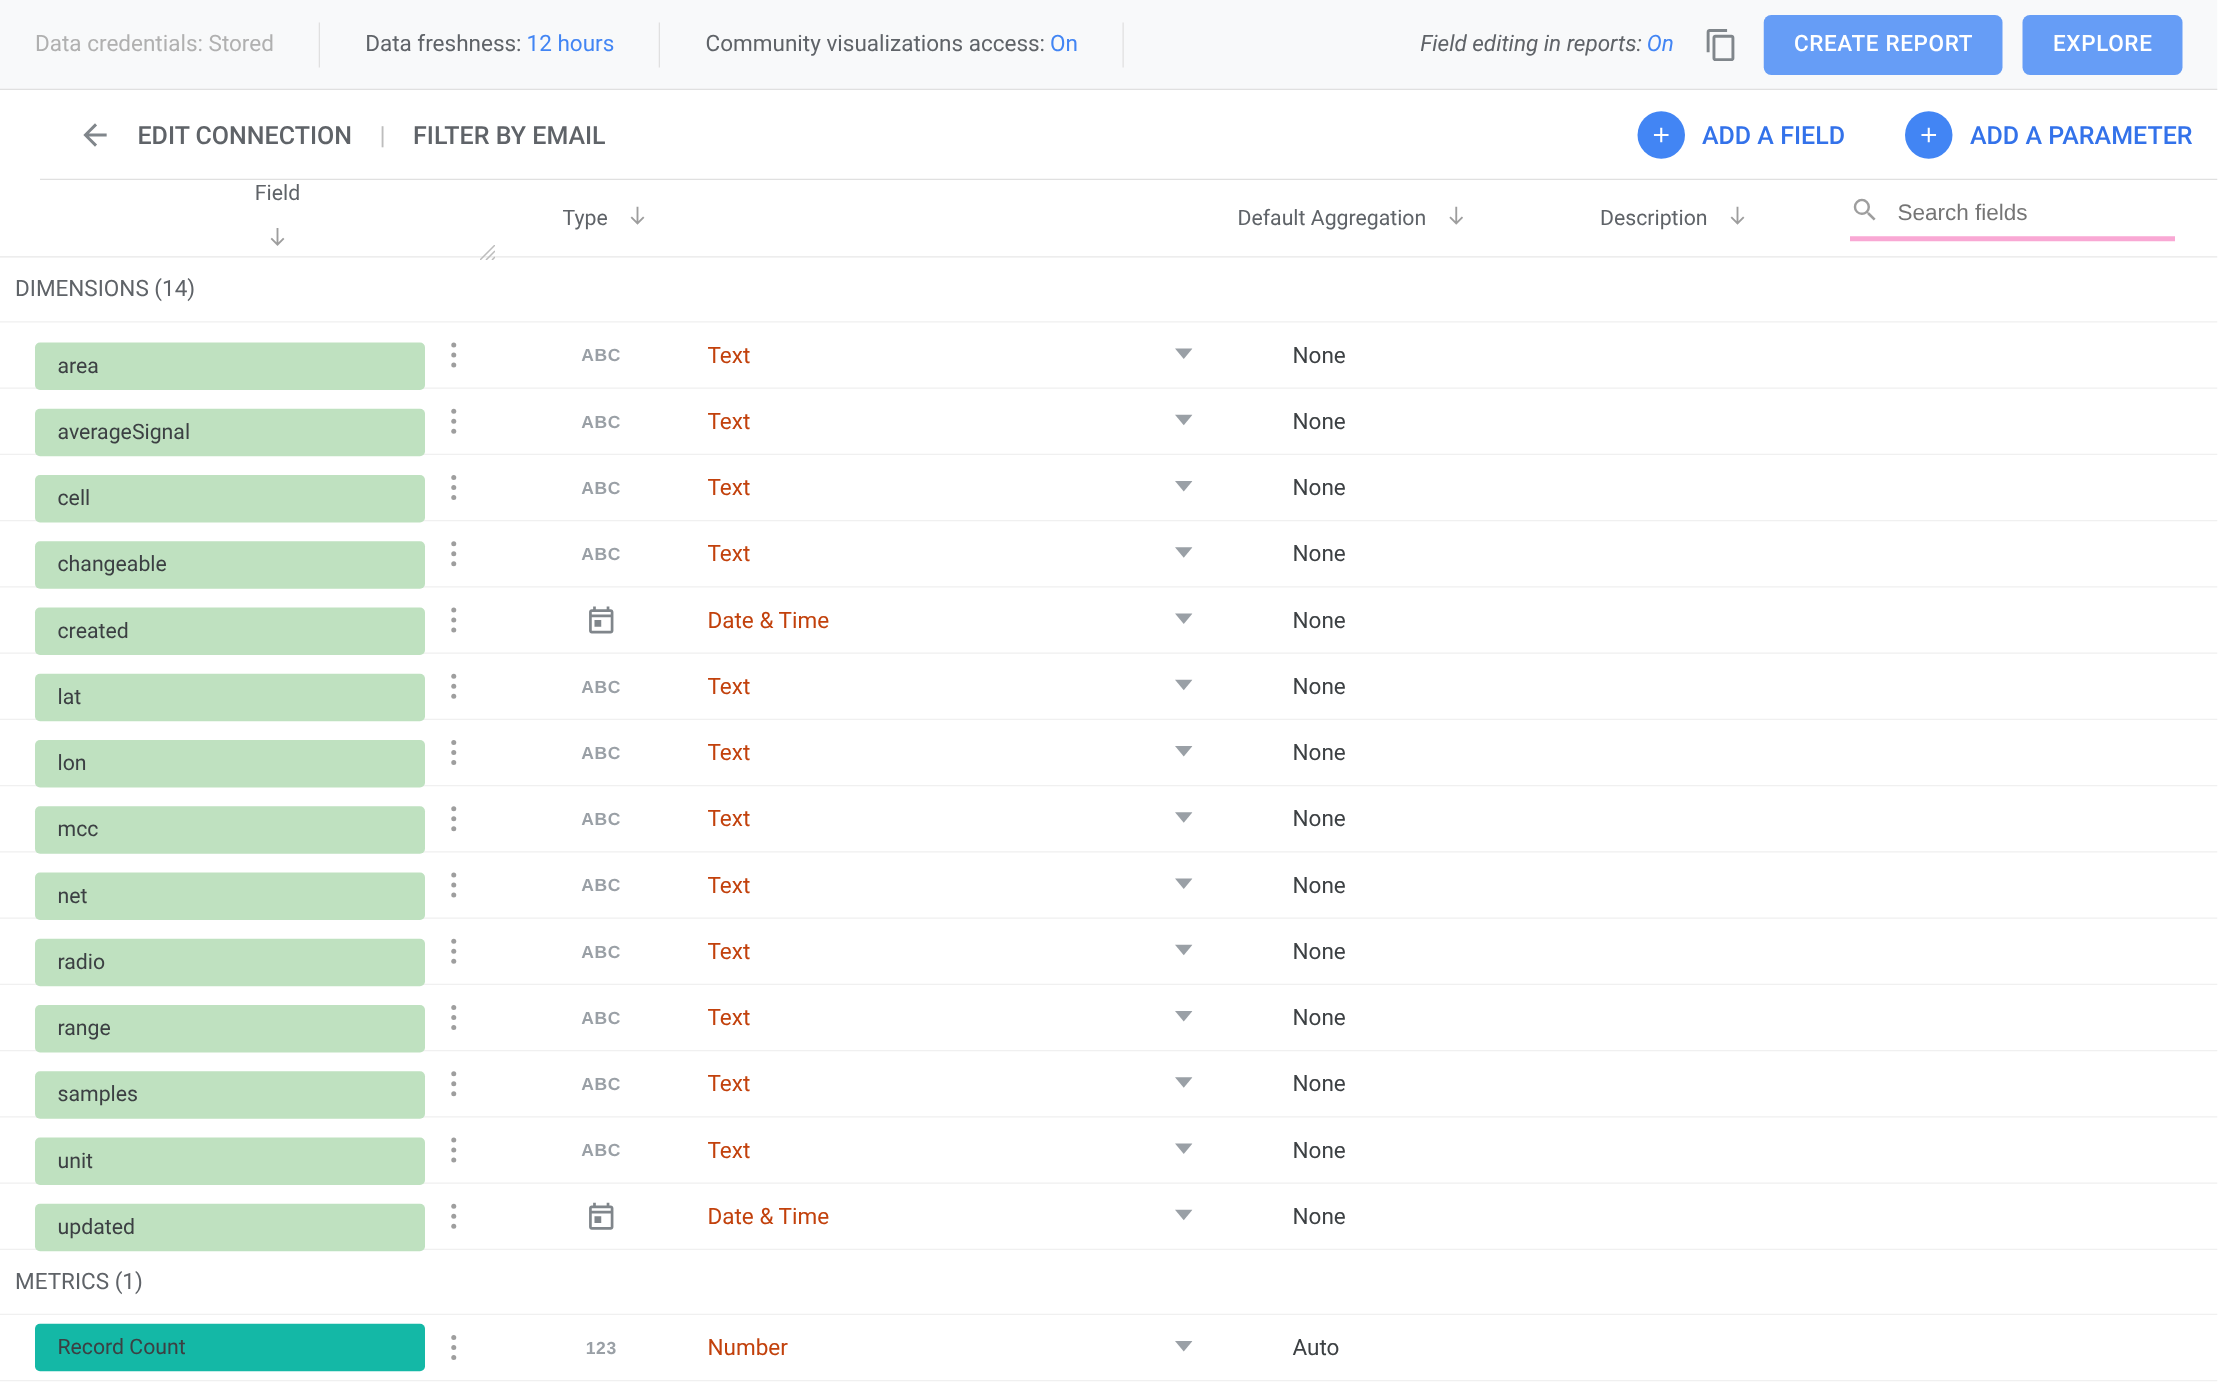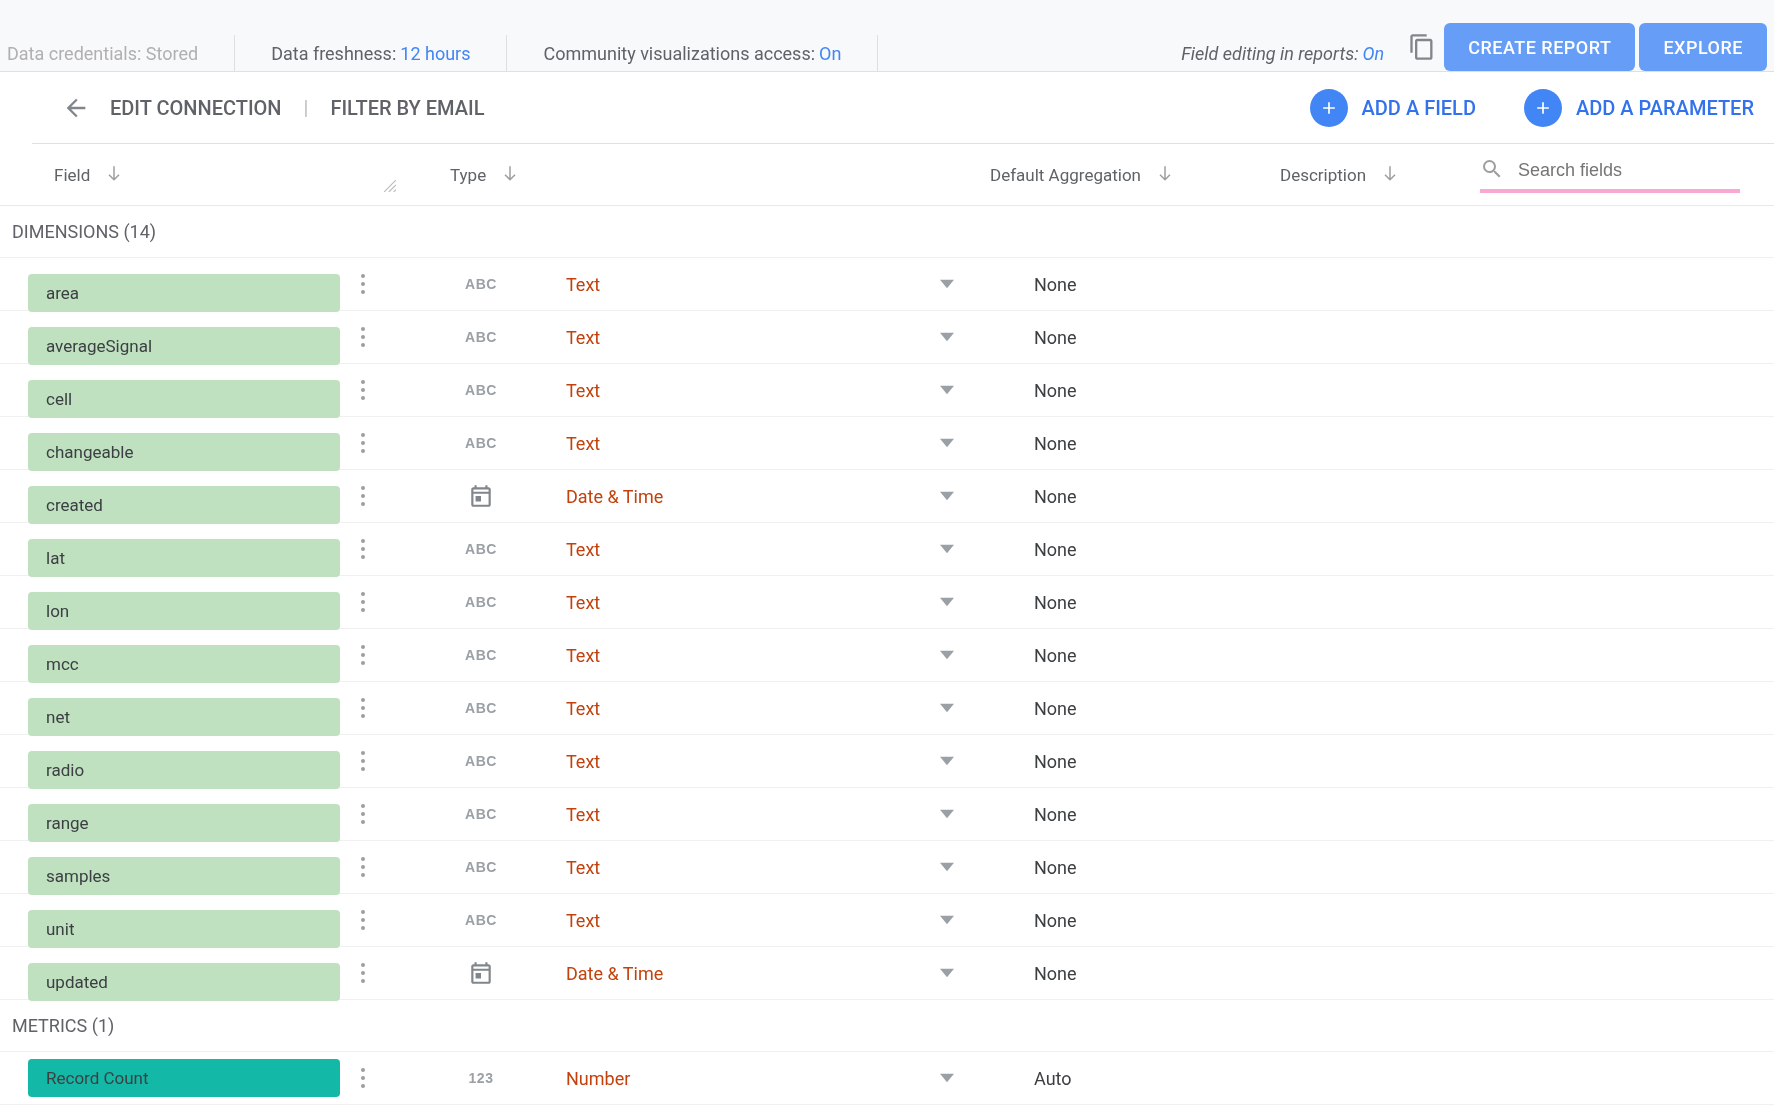--- a/index.html
+++ b/index.html
@@ -12,38 +12,38 @@
     height: 1114px;
     overflow: hidden;
     position: relative;
   }
   
   .topbar {
     height: 72px;
     background: #f8f9fa;
     border-bottom: 1px solid #e0e0e0;
     display: flex;
-    align-items: flex-end;
-    padding: 0 7px;
+    align-items: center;
+    padding: 0 28px;
     gap: 0;
   }
   .topbar .status-item {
     padding: 0 36px;
     border-right: 1px solid #e0e0e0;
     font-size: 18px;
     color: #5f6368;
     height: 36px;
     display: flex;
     align-items: center;
   }
   .topbar .status-item:first-child { padding-left: 0; color: #b0b0b0;}
   .topbar .status-item:last-of-type { border-right: none; }
   .topbar .status-item .link { color: #4285f4; margin-left: 4px; }
   .topbar .spacer { flex: 1; }
-  .topbar .actions { display: flex; align-items: center; gap: 4px; margin-left: 10px;}
+  .topbar .actions { display: flex; align-items: center; gap: 16px; margin-left: 10px;}
   .topbar .icon-btn {
     width: 36px; height: 36px;
     display: flex; align-items: center; justify-content: center;
     cursor: pointer;
   }
   .btn-primary {
     background: #669df6;
     color: #fff;
     font-weight: 500;
     letter-spacing: 0.5px;
@@ -103,21 +103,21 @@
     display: flex;
     align-items: center;
     padding: 0 0 0 0;
     font-size: 17px;
     color: #5f6368;
   }
   .thead .col {
     display: flex; align-items: center; gap: 14px;
   }
   .thead .sort-icon svg { width: 20px; height: 20px; }
-  .col-field   { width: 390px; padding-left: 54px; position: relative;}
+  .col-field   { width: 390px; padding-left: 54px; position: relative; flex-direction: column;}
   .col-type    { width: 600px; padding-left: 60px;}
   .col-agg     { width: 290px; }
   .col-desc    { width: 200px; }
   .col-search  { flex: 1; display: flex; align-items: center; gap: 12px; padding-right: 20px;}
   .col-search input {
     border: none; outline: none;
     font-size: 18px;
     color: #5f6368;
     background: transparent;
     width: 200px;

